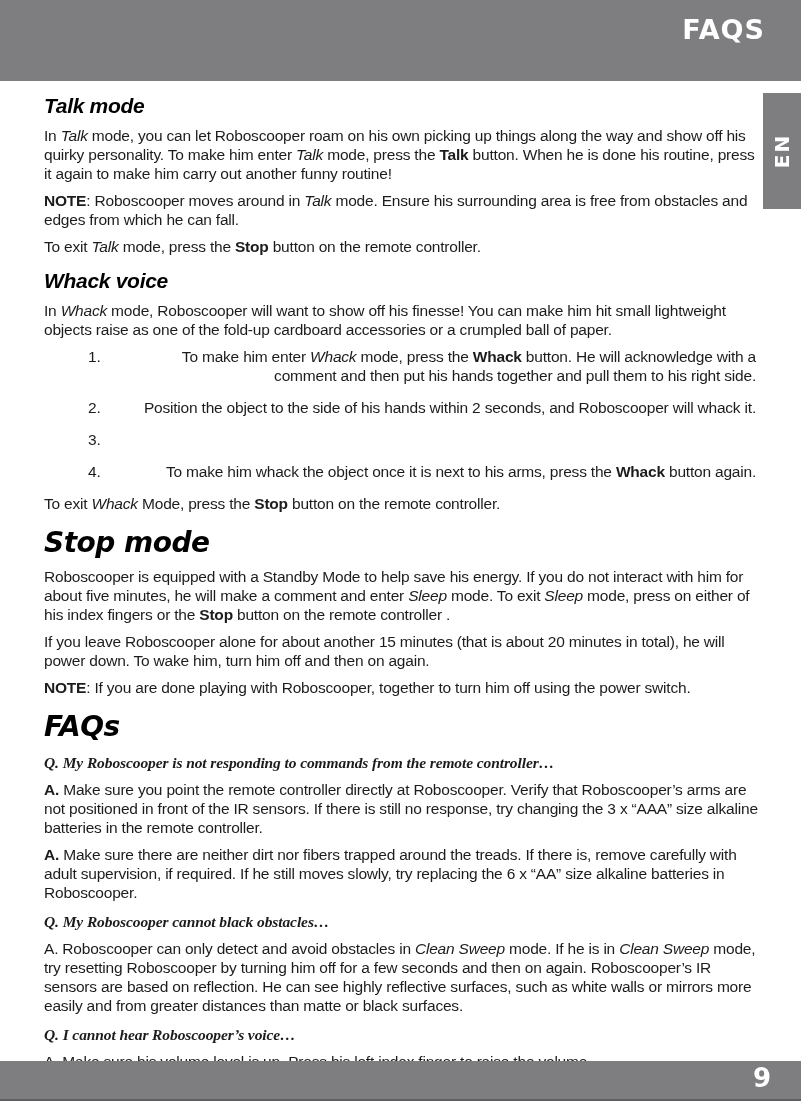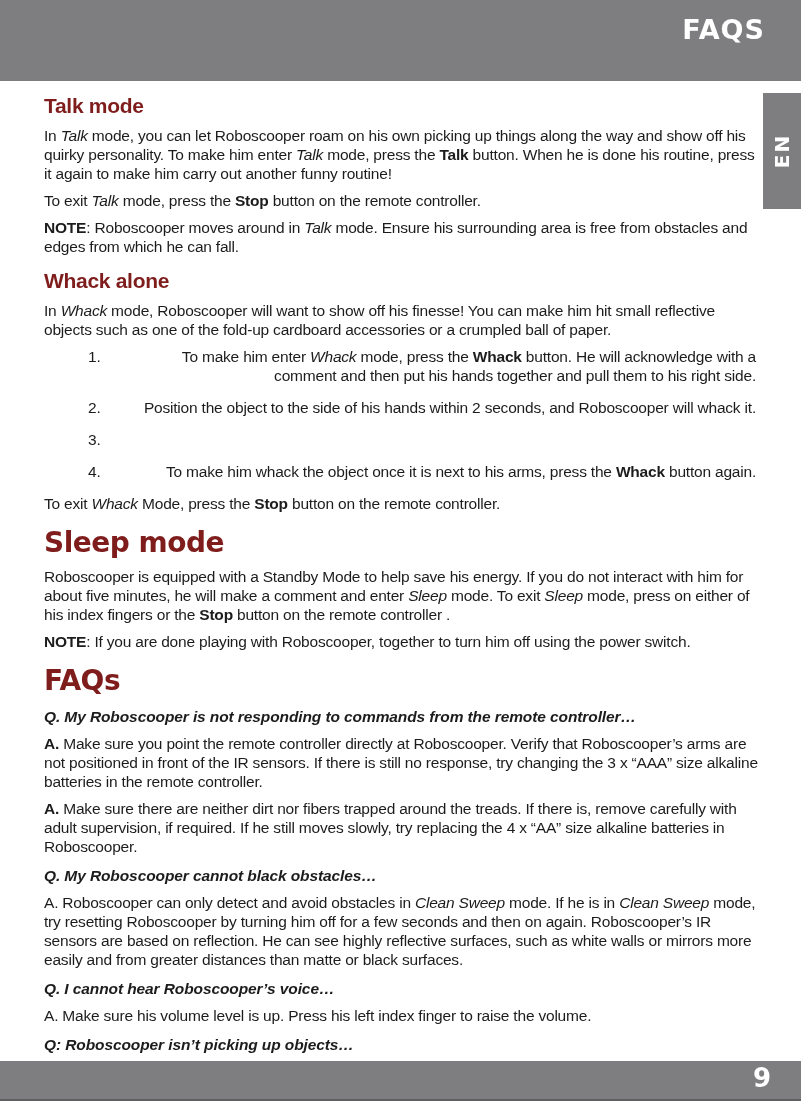--- a/index.html
+++ b/index.html
@@ -31,34 +31,34 @@
   }
   .page-number{
     position:absolute;top:2px;right:30px;color:#ffffff;
     font-family:"DejaVu Sans", sans-serif;font-weight:bold;font-size:26px;
   }
   
   .content{
     position:absolute;top:81px;left:44px;width:716px;
   }
   section{display:block;}
-  .heading{color:#7f1d1d;}
+  .heading{color:#000000;font-style:italic;}
   .heading.h2{
     font-size:21px;font-weight:bold;margin:13px 0 3px 0;letter-spacing:-0.3px;
     font-family:"Liberation Sans", sans-serif;
   }
   .heading.h1{
     font-size:28px;font-weight:bold;margin:13px 0 2px 0;letter-spacing:-0.5px;
     font-family:"DejaVu Sans", sans-serif;
   }
   p{
     margin:8px 0 8px 0;font-size:15.5px;line-height:19px;letter-spacing:-0.2px;
   }
   p.question{
-    font-weight:bold;font-style:italic;margin:10px 0 1px 0;letter-spacing:-0.1px;
+    font-weight:bold;font-style:italic;margin:10px 0 1px 0;letter-spacing:-0.1px;font-family:Liberation Serif, serif;
   }
   .seg-b{font-weight:bold;}
   .seg-i{font-style:italic;}
   .ol{margin:4px 0 2px 0;}
   .ol-item{
     display:flex;margin:0 0 13px 0;font-size:15.5px;line-height:19px;letter-spacing:-0.2px;
   }
   .ol-num{
     width:37px;text-align:left;flex:0 0 auto;margin-left:44px;
   }
@@ -72,55 +72,56 @@
 </div>
 
 <div class="lang-tab">
   <span>EN</span>
 </div>
 
 <div class="content" id="content">
     <section>
       <div class="heading h2">Talk mode</div>
       <p><span>In </span><span class="seg-i">Talk</span><span> mode, you can let Roboscooper roam on his own picking up things along the way and show off his quirky personality. To make him enter </span><span class="seg-i">Talk</span><span> mode, press the </span><span class="seg-b">Talk</span><span> button. When he is done his routine, press it again to make him carry out another funny routine!</span></p>
+      <p><span class="seg-b">NOTE</span><span>: Roboscooper moves around in </span><span class="seg-i">Talk</span><span> mode. Ensure his surrounding area is free from obstacles and edges from which he can fall.</span></p>
       <p><span>To exit </span><span class="seg-i">Talk</span><span> mode, press the </span><span class="seg-b">Stop</span><span> button on the remote controller.</span></p>
-      <p><span class="seg-b">NOTE</span><span>: Roboscooper moves around in </span><span class="seg-i">Talk</span><span> mode. Ensure his surrounding area is free from obstacles and edges from which he can fall.</span></p>
     </section>
     <section>
-      <div class="heading h2">Whack alone</div>
-      <p><span>In </span><span class="seg-i">Whack</span><span> mode, Roboscooper will want to show off his finesse! You can make him hit small reflective objects such as one of the fold-up cardboard accessories or a crumpled ball of paper.</span></p>
+      <div class="heading h2">Whack voice</div>
+      <p><span>In </span><span class="seg-i">Whack</span><span> mode, Roboscooper will want to show off his finesse! You can make him hit small lightweight objects raise as one of the fold-up cardboard accessories or a crumpled ball of paper.</span></p>
       <div class="ol">
         <div class="ol-item">
           <div class="ol-num">1.</div>
           <div class="ol-text"><span>To make him enter </span><span class="seg-i">Whack</span><span> mode, press the </span><span class="seg-b">Whack</span><span> button. He will acknowledge with a comment and then put his hands together and pull them to his right side.</span></div>
         </div>
         <div class="ol-item">
           <div class="ol-num">2.</div>
           <div class="ol-text"><span>Position the object to the side of his hands within 2 seconds, and Roboscooper will whack it.</span></div>
         </div>
         <div class="ol-item">
           <div class="ol-num">3.</div>
         </div>
         <div class="ol-item">
           <div class="ol-num">4.</div>
           <div class="ol-text"><span>To make him whack the object once it is next to his arms, press the </span><span class="seg-b">Whack</span><span> button again.</span></div>
         </div>
       </div>
       <p><span>To exit </span><span class="seg-i">Whack</span><span> Mode, press the </span><span class="seg-b">Stop</span><span> button on the remote controller.</span></p>
     </section>
     <section>
-      <div class="heading h1">Sleep mode</div>
+      <div class="heading h1">Stop mode</div>
       <p><span>Roboscooper is equipped with a Standby Mode to help save his energy. If you do not interact with him for about five minutes, he will make a comment and enter </span><span class="seg-i">Sleep</span><span> mode. To exit </span><span class="seg-i">Sleep</span><span> mode, press on either of his index fingers or the </span><span class="seg-b">Stop</span><span> button on the remote controller .</span></p>
+      <p><span>If you leave Roboscooper alone for about another 15 minutes (that is about 20 minutes in total), he will power down. To wake him, turn him off and then on again.</span></p>
       <p><span class="seg-b">NOTE</span><span>: If you are done playing with Roboscooper, together to turn him off using the power switch.</span></p>
     </section>
     <section>
       <div class="heading h1">FAQs</div>
       <p class="question"><span>Q. My Roboscooper is not responding to commands from the remote controller…</span></p>
       <p><span class="seg-b">A.</span><span> Make sure you point the remote controller directly at Roboscooper. Verify that Roboscooper’s arms are not positioned in front of the IR sensors. If there is still no response, try changing the 3 x “AAA” size alkaline batteries in the remote controller.</span></p>
-      <p><span class="seg-b">A.</span><span> Make sure there are neither dirt nor fibers trapped around the treads. If there is, remove carefully with adult supervision, if required. If he still moves slowly, try replacing the 4 x “AA” size alkaline batteries in Roboscooper.</span></p>
+      <p><span class="seg-b">A.</span><span> Make sure there are neither dirt nor fibers trapped around the treads. If there is, remove carefully with adult supervision, if required. If he still moves slowly, try replacing the 6 x “AA” size alkaline batteries in Roboscooper.</span></p>
       <p class="question"><span>Q. My Roboscooper cannot black obstacles…</span></p>
       <p><span>A. Roboscooper can only detect and avoid obstacles in </span><span class="seg-i">Clean Sweep</span><span> mode. If he is in </span><span class="seg-i">Clean Sweep</span><span> mode, try resetting Roboscooper by turning him off for a few seconds and then on again. Roboscooper’s IR sensors are based on reflection. He can see highly reflective surfaces, such as white walls or mirrors more easily and from greater distances than matte or black surfaces.</span></p>
       <p class="question"><span>Q. I cannot hear Roboscooper’s voice…</span></p>
       <p><span>A. Make sure his volume level is up. Press his left index finger to raise the volume.</span></p>
       <p class="question"><span>Q: Roboscooper isn’t picking up objects…</span></p>
     </section>
   </div>
 
 <div class="footer">
   <div class="page-number">9</div>

